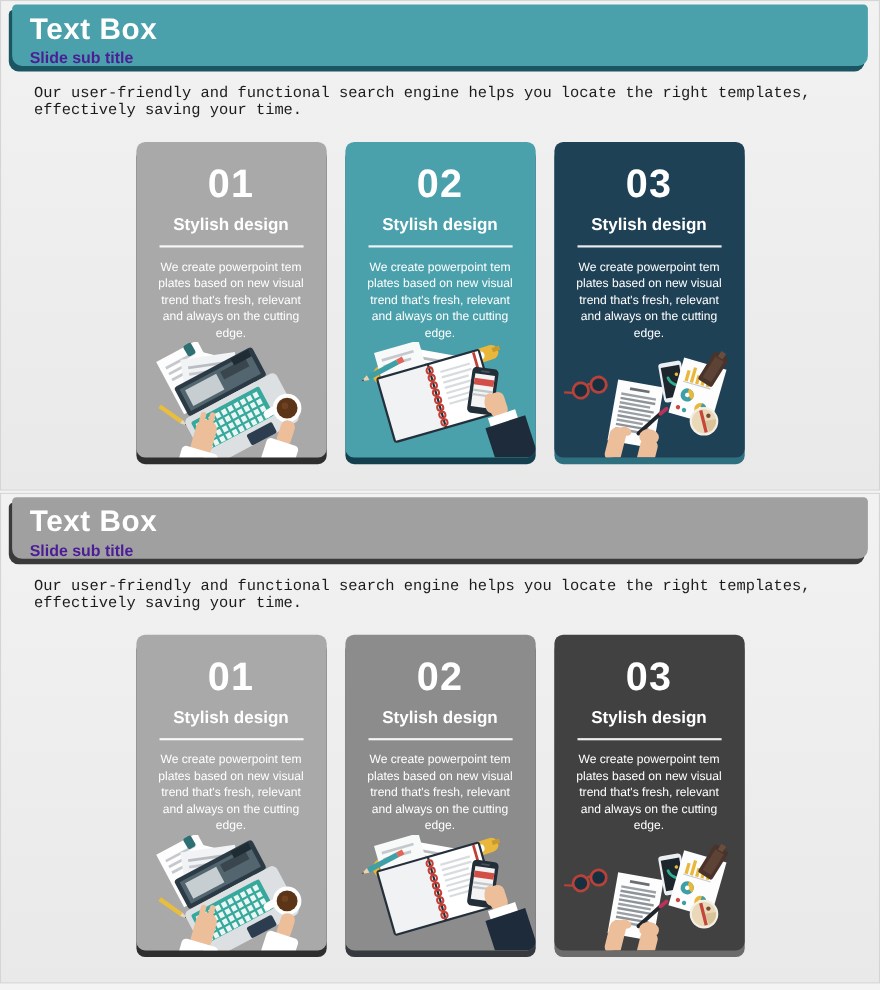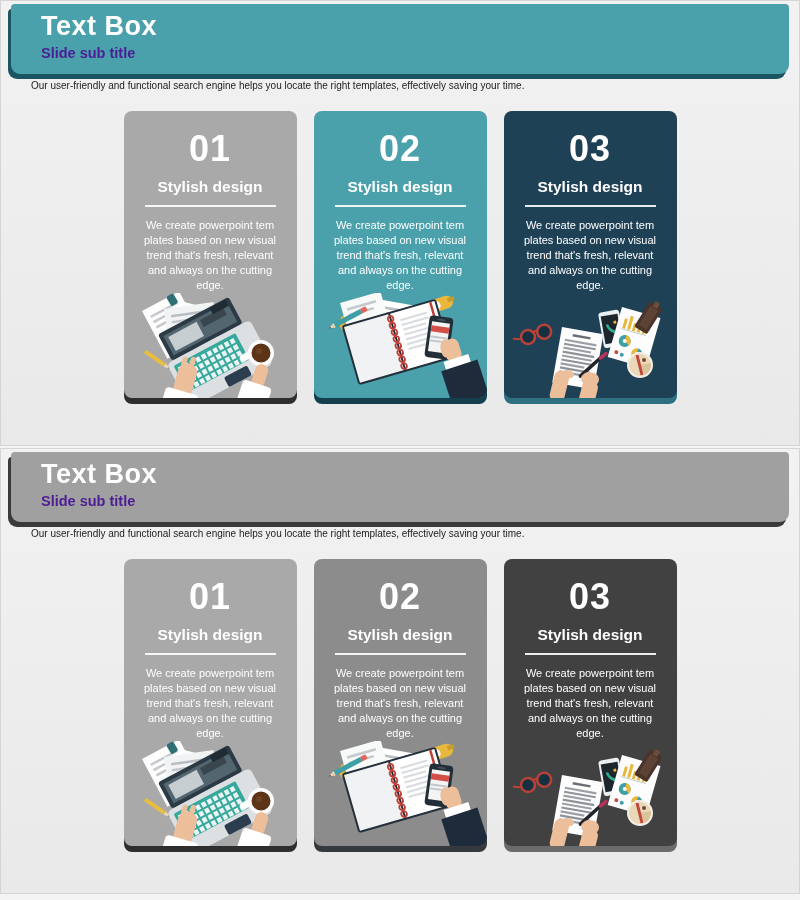--- a/index.html
+++ b/index.html
@@ -11,28 +11,28 @@
   }
   .slide {
     position: relative;
     height: 446px;
     margin-bottom: 2px;
     border: 1px solid #d5d5d5;
     background: linear-gradient(#f2f2f2, #e9e9e9);
   }
   .titlebar {
     margin: 3px 10px 0 10px;
-    height: 70px;
-    padding: 7px 0 0 30px;
+    height: 56px;
+    padding: 7px 0 0 16px;
     border-radius: 4px 4px 9px 9px;
     box-shadow: -3px 5px 0 0 var(--edge);
   }
   .title { font-size: 27px; font-weight: bold; color: #fff; letter-spacing: .5px; }
   .subtitle { font-size: 14.5px; font-weight: bold; color: #4c1d95; margin-top: 3px; }
-  .desc { margin: 6px 30px 0 30px; font-size: 10px; color: #1c1c1c; }
+  .desc { margin: 17px 30px 0 30px; font-size: 14px; color: #1c1c1c; font-family: Liberation Mono, monospace; }
   .cards { display: flex; justify-content: center; gap: 17px; margin-top: 20px; }
   .card {
     position: relative;
     width: 173px; height: 287px;
     border-radius: 8px;
     overflow: hidden;
     box-shadow: 0 6px 0 0 var(--edge);
     color: #fff;
     text-align: center;
   }

